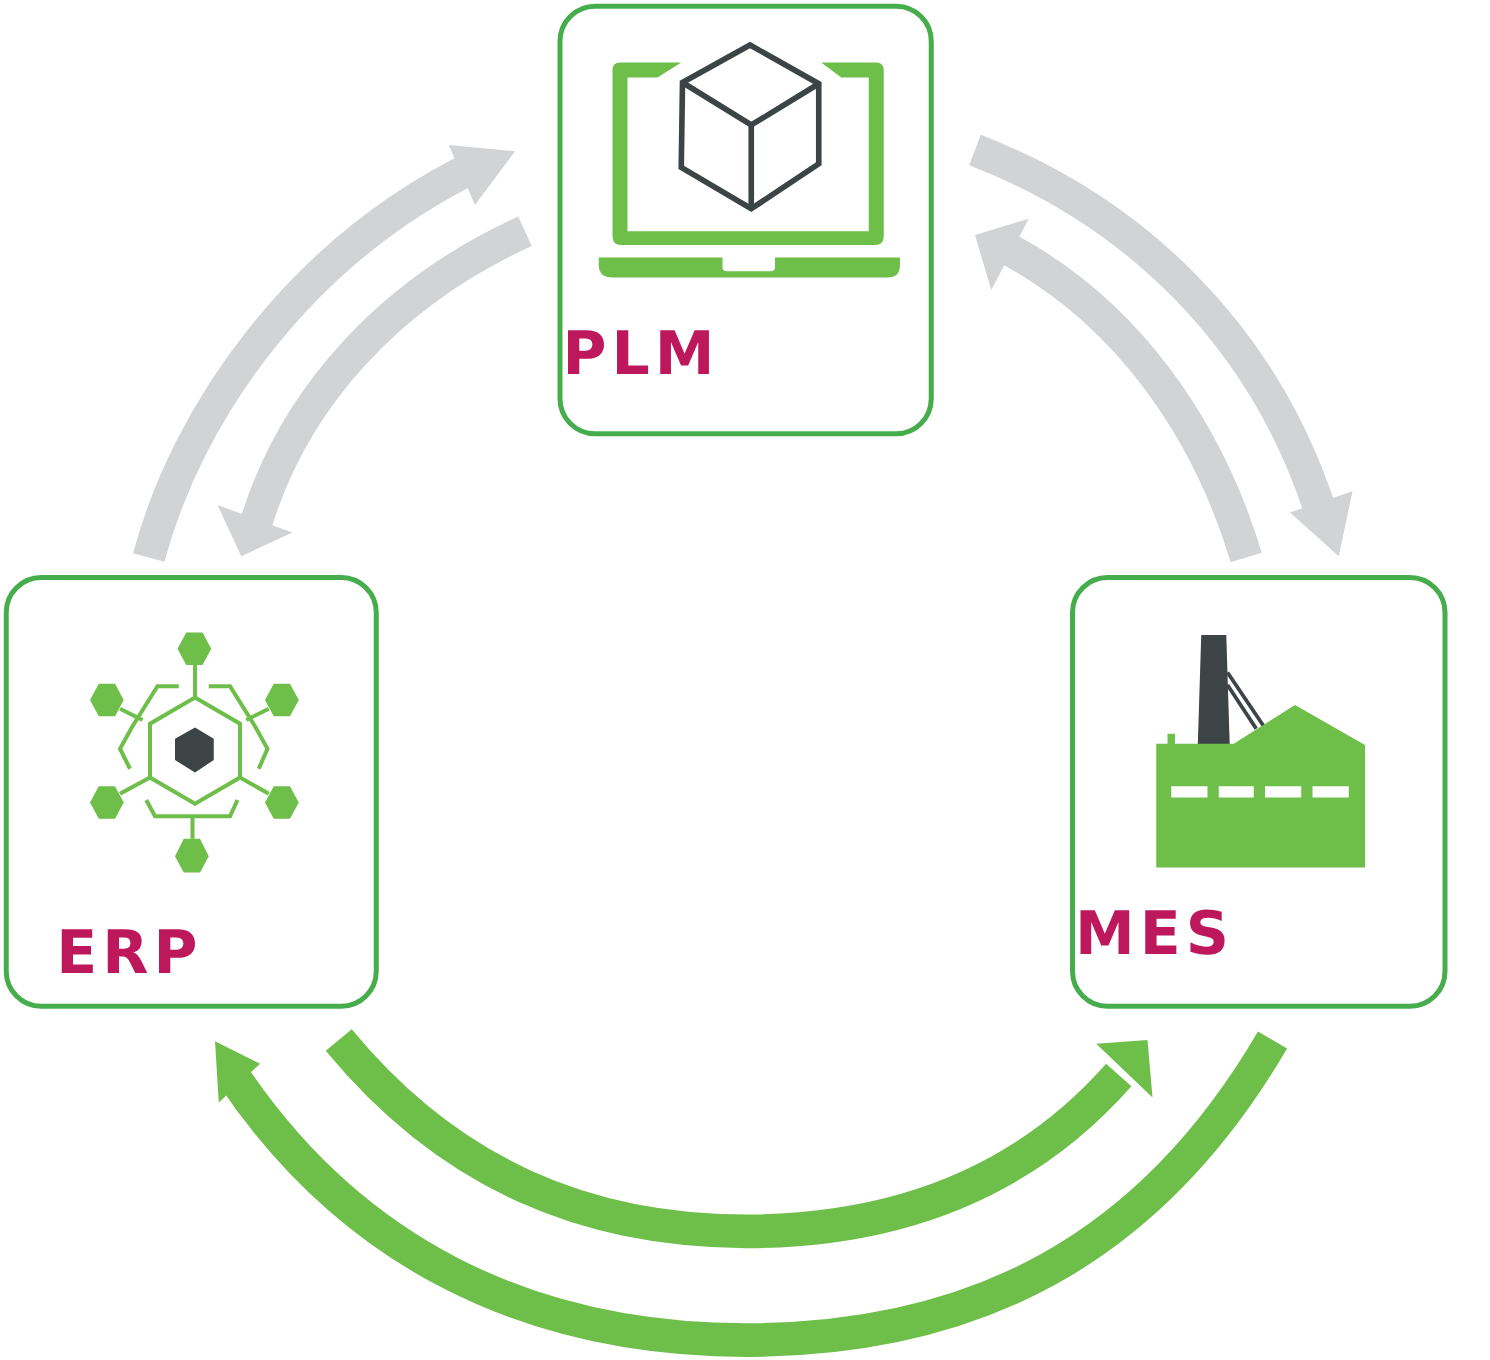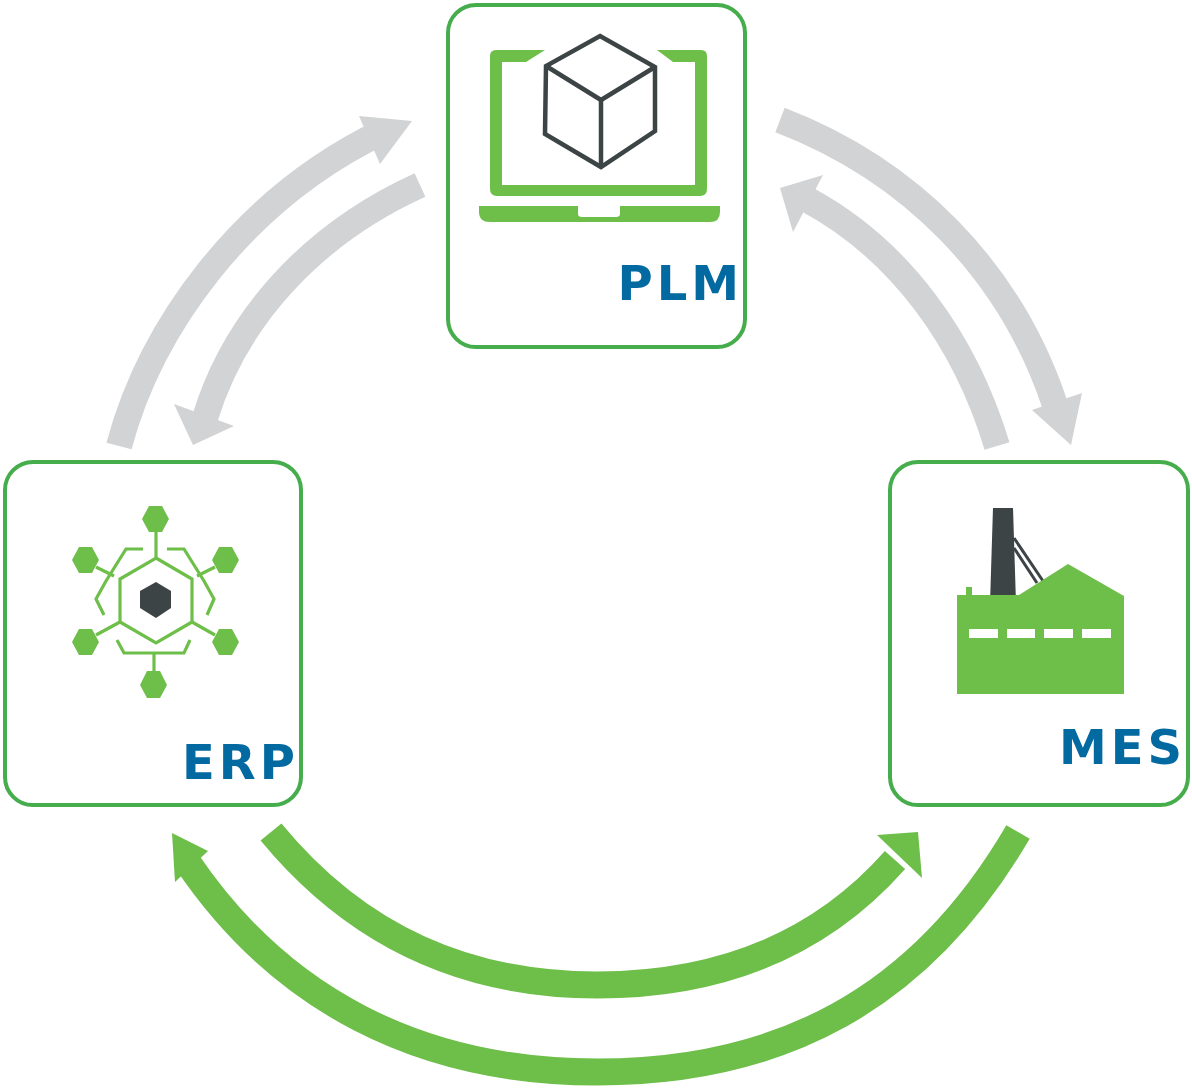--- a/index.html
+++ b/index.html
@@ -9,30 +9,30 @@
     position: absolute;
     box-sizing: border-box;
     border: 4px solid #46ad4c;
     border-radius: 30px;
     background: #ffffff;
   }
   .node svg.icon { position: absolute; }
   .node .label {
     position: absolute;
     left: 0; right: 0;
-    text-align: right;
+    text-align: left;
     font-family: "DejaVu Sans", sans-serif;
     font-weight: bold;
     font-size: 48px;
     letter-spacing: 4px;
-    color: #0369a1;
+    color: #be185d;
   }
   #plm { left: 446px; top: 3px; width: 301px; height: 346px; }
   #erp { left: 3px; top: 460px; width: 300px; height: 347px; }
-  #mes { left: 888px; top: 460px; width: 302px; height: 347px; }
+  #mes { left: 856px; top: 460px; width: 302px; height: 347px; }
   #plm .label { top: 248px; }
   #erp .label { top: 730px; top: 270px; margin-left: 38px; }
   #mes .label { top: 255px; }
 </style>
 </head>
 <body>
 
 <svg class="arrows" viewBox="0 0 1192 1088">
 
   <g>

